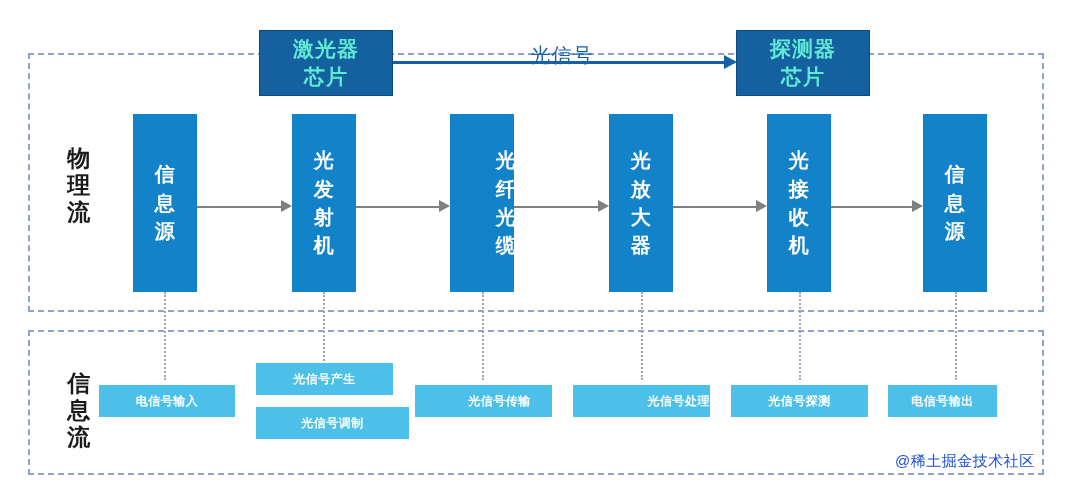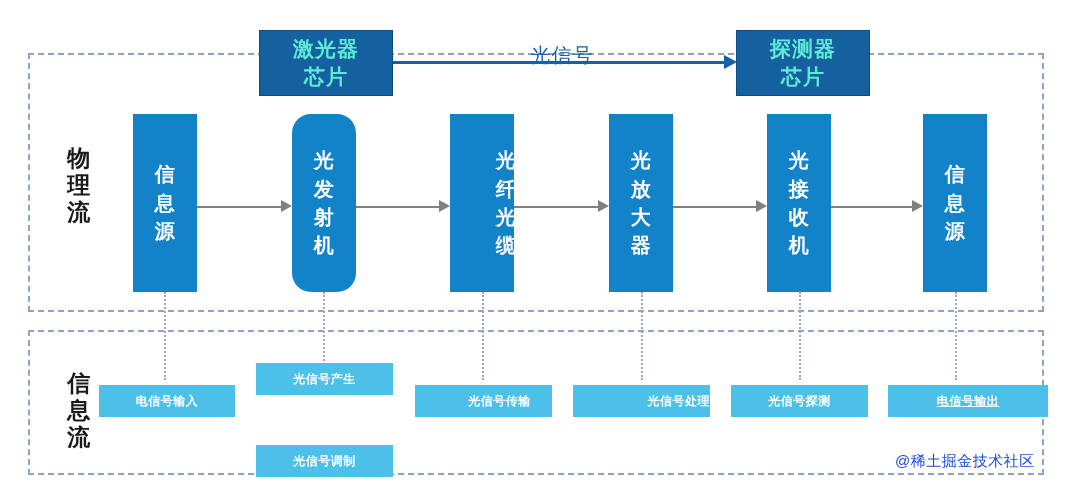--- a/index.html
+++ b/index.html
@@ -168,21 +168,21 @@
     <span>芯片</span>
   </div>
 
   <div id="optical-arrow-line"></div>
   <div id="optical-arrow-head"></div>
   <div id="optical-signal-label">光信号</div>
 
   <div class="proc-box" style="left:133px;">
     <span>信息源</span>
   </div>
-  <div class="proc-box" style="left:292px;border-radius:19px;">
+  <div class="proc-box" style="left:292px;">
     <span>光发射机</span>
   </div>
   <div class="proc-box" style="left:450px;padding-left:48px;">
     <span>光纤光缆</span>
   </div>
   <div class="proc-box" style="left:609px;">
     <span>光放大器</span>
   </div>
   <div class="proc-box" style="left:767px;">
     <span>光接收机</span>
@@ -212,31 +212,31 @@
   <div class="dot-connector" style="left:641px;"></div>
   <div class="dot-connector" style="left:799px;"></div>
   <div class="dot-connector" style="left:955px;"></div>
 
   <div class="tag" style="left:99px;  top:385px; width:136px;">
     <span>电信号输入</span>
   </div>
   <div class="tag" style="left:256px; top:363px; width:137px;">
     <span>光信号产生</span>
   </div>
-  <div class="tag" style="left:256px; top:407px; width:137px;margin-top:38px;">
+  <div class="tag" style="left:256px; top:407px; width:153px;">
     <span>光信号调制</span>
   </div>
   <div class="tag" style="left:415px; top:385px; width:137px;padding-left:32px;">
     <span>光信号传输</span>
   </div>
   <div class="tag" style="left:573px; top:385px; width:137px;justify-content:flex-end;">
     <span>光信号处理</span>
   </div>
   <div class="tag" style="left:731px; top:385px; width:137px;">
     <span>光信号探测</span>
   </div>
-  <div class="tag" style="left:888px; top:385px; width:160px;text-decoration:underline;">
+  <div class="tag" style="left:888px; top:385px; width:109px;">
     <span>电信号输出</span>
   </div>
 
   <div id="watermark">@稀土掘金技术社区</div>
 
 </div>
 
 </body></html>

